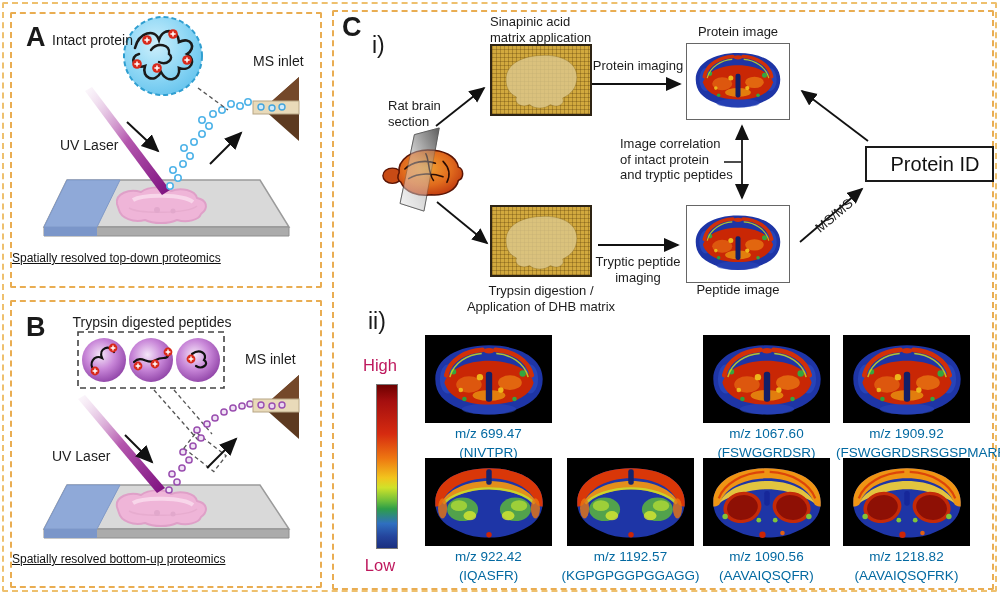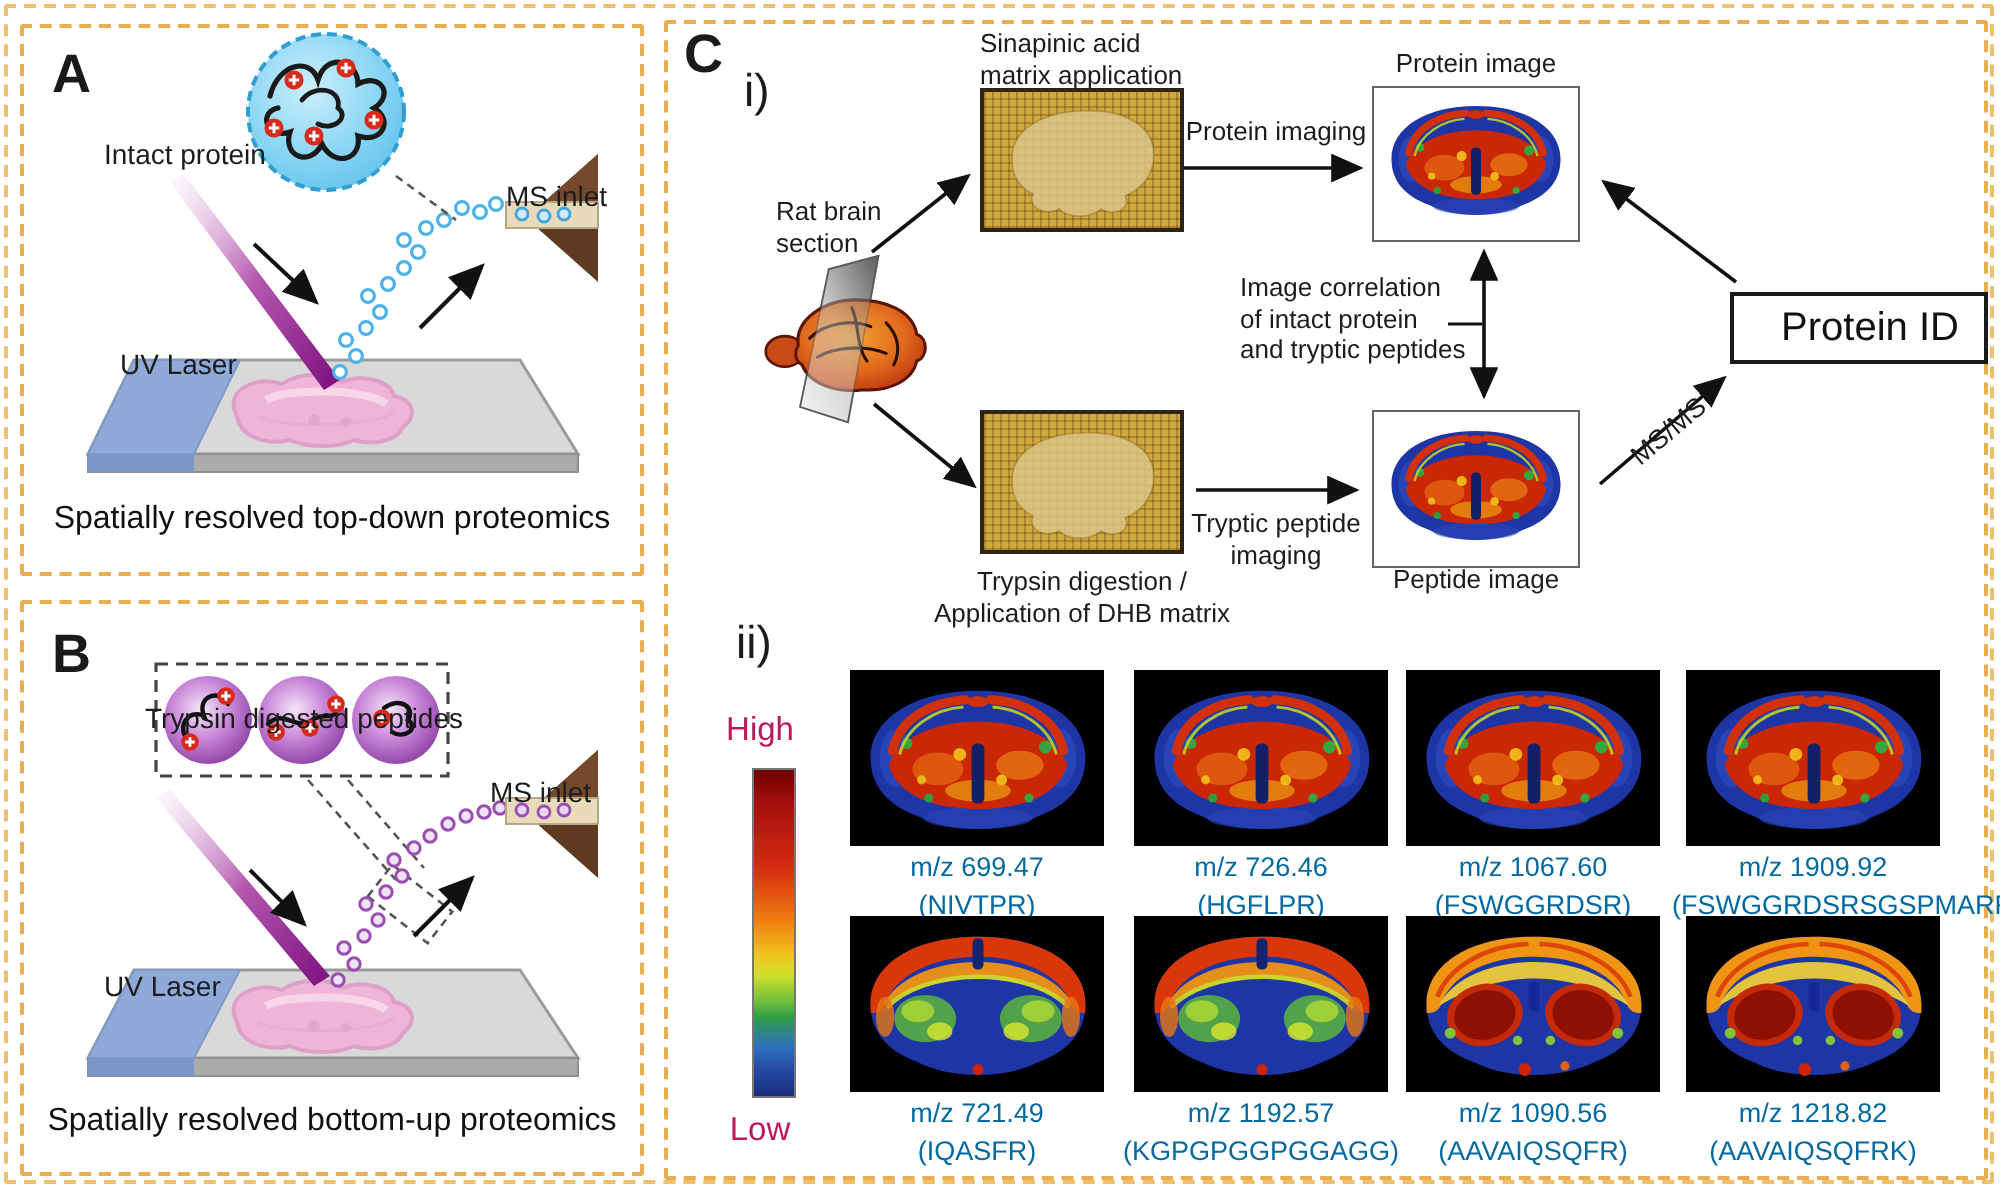--- a/index.html
+++ b/index.html
@@ -3,24 +3,24 @@
 <meta charset="utf-8">
 <style>
   html,body{margin:0;padding:0;background:#fff;}
   #fig{position:relative;width:1000px;height:595px;background:#fff;
        font-family:"Liberation Sans","DejaVu Sans",sans-serif;color:#1c1c1c;overflow:hidden;}
   .dash{position:absolute;border:2px dashed #e9ad52;border-radius:2px;}
   #outer-border{left:2px;top:2px;width:991px;height:586px;border-color:#eec06e;}
   .panel{position:absolute;}
   .panel-letter{position:absolute;font-size:27px;font-weight:bold;color:#1a1a1a;}
   .part-label{position:absolute;font-size:23px;color:#1a1a1a;}
-  .lbl{position:absolute;font-size:14px;line-height:17px;color:#1c1c1c;margin-top:37px;}
+  .lbl{position:absolute;font-size:14px;line-height:17px;color:#1c1c1c;}
   .lbl13{position:absolute;font-size:13px;line-height:15.5px;color:#1c1c1c;white-space:pre-line;}
   .center{text-align:center;}
-  .panel-caption{position:absolute;left:0;right:0;text-align:center;font-size:16px;color:#111;}
+  .panel-caption{position:absolute;left:0;right:0;font-size:12px;color:#111;text-decoration:underline;}
   .scene{position:absolute;left:0;top:0;}
   
   .matrix-slide{position:absolute;width:102px;height:72px;background:#d2a93e;
      border:2px solid #2e2414;box-sizing:border-box;
      background-image:
        repeating-linear-gradient(0deg, rgba(84,56,6,.30) 0 1px, transparent 1px 4px),
        repeating-linear-gradient(90deg, rgba(84,56,6,.30) 0 1px, transparent 1px 4px);}
   .matrix-slide svg{position:absolute;left:0;top:0;}
   .mimg-box{position:absolute;border:1.5px solid #666;background:#fff;padding:2px 3px;}
   .pid-box{position:absolute;border:2px solid #1a1a1a;background:#fff;
@@ -417,29 +417,20 @@
 
     <div class="msi-cell" style="left:84px;top:323px;">
       <div class="msi-img">
           <svg width="122" height="84" viewBox="0 0 134 92">
             <use href="#msi-a"></use>
           </svg>
         </div>
       <div class="msi-cap">m/z 699.47</div>
       <div class="msi-cap">(NIVTPR)</div>
     </div>
-    <div class="msi-cell" style="left:226px;top:323px;">
-      <div class="msi-img">
-          <svg width="122" height="84" viewBox="0 0 134 92">
-            <use href="#msi-a"></use>
-          </svg>
-        </div>
-      <div class="msi-cap">m/z 726.46</div>
-      <div class="msi-cap">(HGFLPR)</div>
-    </div>
     <div class="msi-cell" style="left:362px;top:323px;">
       <div class="msi-img">
           <svg width="122" height="84" viewBox="0 0 134 92">
             <use href="#msi-a"></use>
           </svg>
         </div>
       <div class="msi-cap">m/z 1067.60</div>
       <div class="msi-cap">(FSWGGRDSR)</div>
     </div>
     <div class="msi-cell" style="left:502px;top:323px;">
@@ -451,21 +442,21 @@
       <div class="msi-cap">m/z 1909.92</div>
       <div class="msi-cap">(FSWGGRDSRSGSPMARR)</div>
     </div>
 
     <div class="msi-cell" style="left:84px;top:446px;">
       <div class="msi-img">
           <svg width="122" height="84" viewBox="0 0 134 92">
             <use href="#msi-b"></use>
           </svg>
         </div>
-      <div class="msi-cap">m/z 721.49</div>
+      <div class="msi-cap">m/z 922.42</div>
       <div class="msi-cap">(IQASFR)</div>
     </div>
     <div class="msi-cell" style="left:226px;top:446px;">
       <div class="msi-img">
           <svg width="122" height="84" viewBox="0 0 134 92">
             <use href="#msi-b"></use>
           </svg>
         </div>
       <div class="msi-cap">m/z 1192.57</div>
       <div class="msi-cap">(KGPGPGGPGGAGG)</div>

